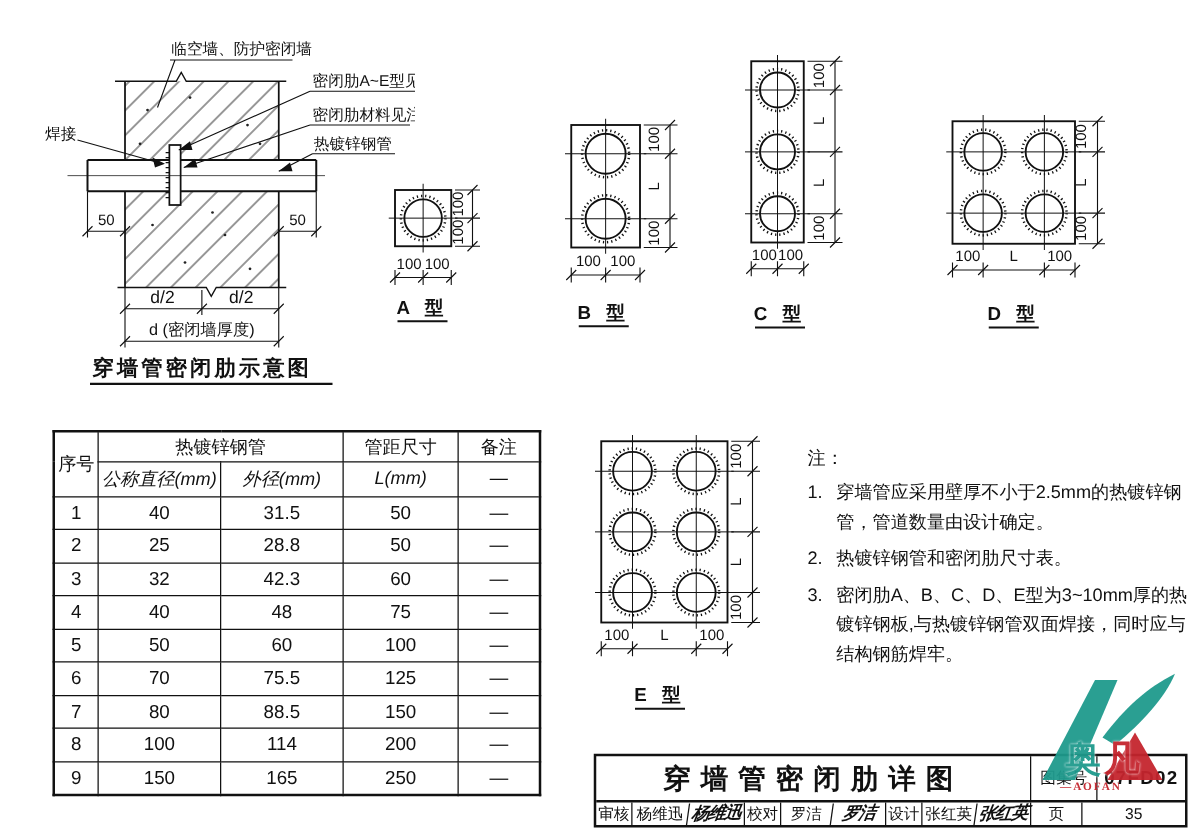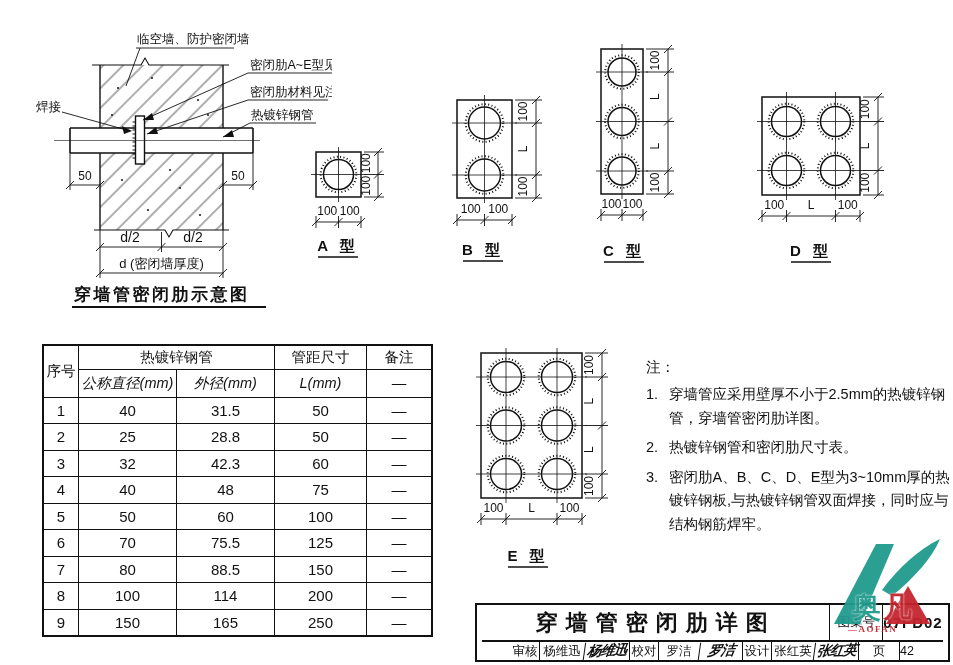--- a/index.html
+++ b/index.html
@@ -22,21 +22,21 @@
   table.spec thead tr.h2{height:28px;font-style:italic;}
   table.spec tbody tr{height:26.5px;}
   table.spec td{font-size:15px;}
   
   #notes{position:absolute;left:646px;top:356px;width:304px;font-size:14.5px;line-height:1.62;}
   #notes .note-head{margin-bottom:4px;}
   .note-item{display:flex;gap:7px;margin-bottom:6px;}
   .note-no{flex:none;width:16px;}
   
   #titleblock{position:absolute;left:475px;top:603px;width:475px;height:59px;
-              border:2px solid #111;box-sizing:border-box;display:flex;flex-direction:column;background:#fff;align-items:center;}
+              border:2px solid #111;box-sizing:border-box;display:flex;flex-direction:column;background:#fff;}
   .tb-row1{display:flex;height:35px;border-bottom:2px solid #111;}
   .tb-row2{display:flex;flex:1;}
   .tb-cell{box-sizing:border-box;display:flex;align-items:center;justify-content:center;border-left:1px solid #111;}
   .tb-cell:first-child{border-left:none;}
   .tb-title{font-size:22px;font-weight:600;letter-spacing:8px;}
   .tb-small{font-size:12.5px;}
   .tb-no{font-size:15px;font-weight:700;letter-spacing:1px;}
   .tb-sig{font-family:"Liberation Serif",serif;font-style:italic;font-weight:700;font-size:14px;
           transform:skewX(-10deg) rotate(-2deg);letter-spacing:-1px;}
   
@@ -362,21 +362,21 @@
           </tr>
         </tbody>
     </table>
   </div>
 
   <div id="notes">
     <div class="note-head">注：</div>
     <div>
         <div class="note-item">
           <span class="note-no">1.</span>
-          <span>穿墙管应采用壁厚不小于2.5mm的热镀锌钢管，穿墙管密闭肋详图。</span>
+          <span>穿墙管应采用壁厚不小于2.5mm的热镀锌钢管，管道数量由设计确定。</span>
         </div>
         <div class="note-item">
           <span class="note-no">2.</span>
           <span>热镀锌钢管和密闭肋尺寸表。</span>
         </div>
         <div class="note-item">
           <span class="note-no">3.</span>
           <span>密闭肋A、B、C、D、E型为3~10mm厚的热镀锌钢板,与热镀锌钢管双面焊接，同时应与结构钢筋焊牢。</span>
         </div>
       </div>
@@ -392,21 +392,21 @@
       <div class="tb-cell tb-small" style="width:28px">审核</div>
       <div class="tb-cell tb-small" style="width:45px">杨维迅</div>
       <div class="tb-cell tb-sig" style="width:45px">杨维迅</div>
       <div class="tb-cell tb-small" style="width:29px">校对</div>
       <div class="tb-cell tb-small" style="width:41px">罗洁</div>
       <div class="tb-cell tb-sig" style="width:43px">罗洁</div>
       <div class="tb-cell tb-small" style="width:29px">设计</div>
       <div class="tb-cell tb-small" style="width:43px">张红英</div>
       <div class="tb-cell tb-sig" style="width:44px">张红英</div>
       <div class="tb-cell tb-small" style="width:41px">页</div>
-      <div class="tb-cell tb-small" style="flex:1">42</div>
+      <div class="tb-cell tb-small" style="flex:1">35</div>
     </div>
   </div>
 
   <div id="watermark">
     <svg width="127" height="104" viewBox="0 0 127 104">
       <polygon points="8,88 50,8 68,8 34,88" fill="#1f9a8d"></polygon>
       <path d="M56,54 C74,30 92,14 114,3 C106,22 88,42 66,60 Z" fill="#1f9a8d"></path>
       <polygon points="60,88 82,50 104,88" fill="#c5252e"></polygon>
     </svg>
     <div class="brand"><span style="color: rgb(31, 154, 141);">奥</span><span style="color: rgb(197, 37, 46);">凡</span></div>

